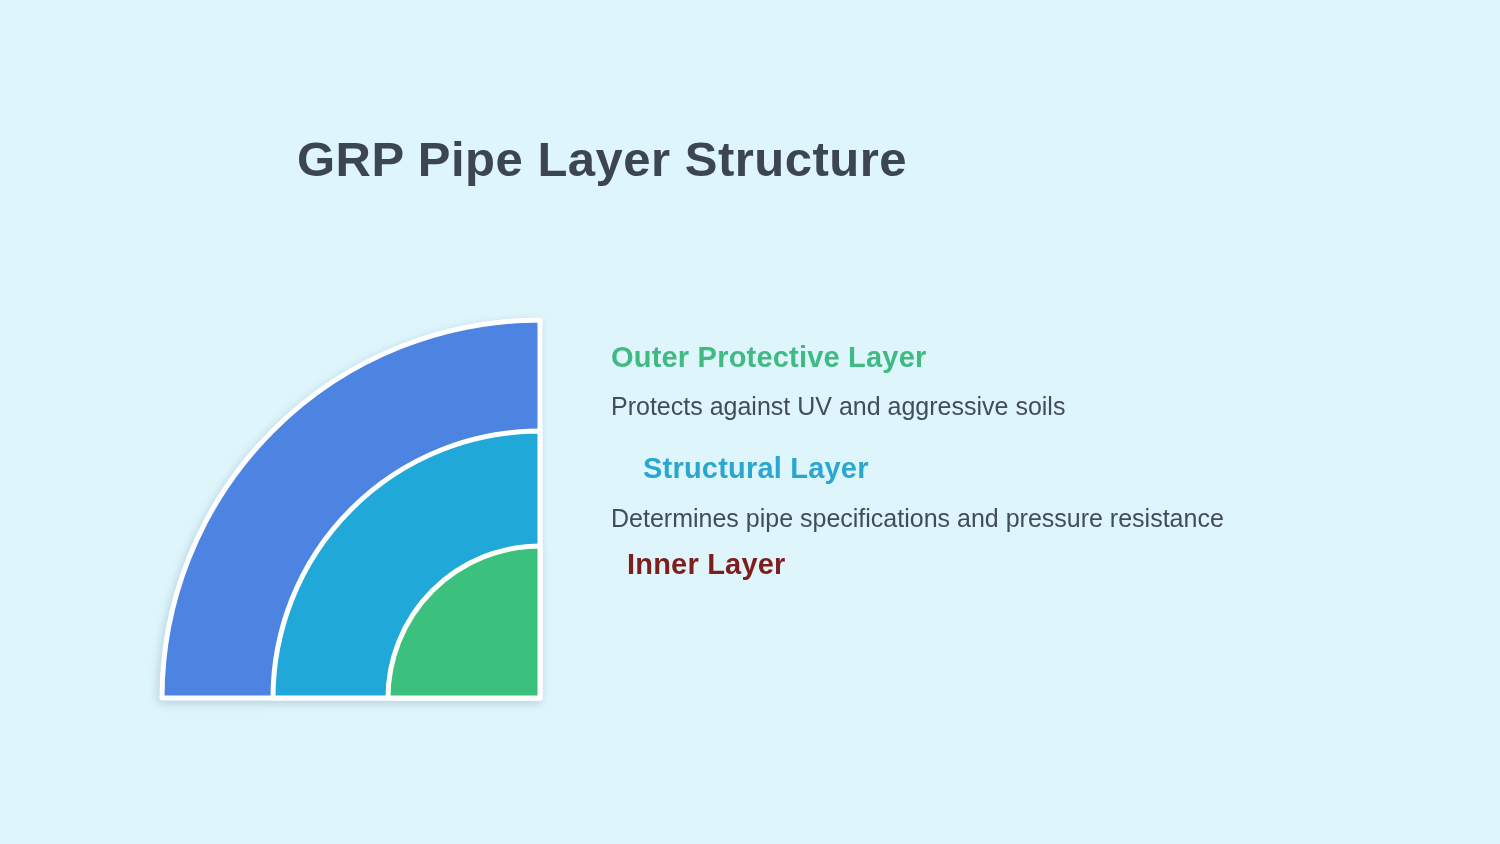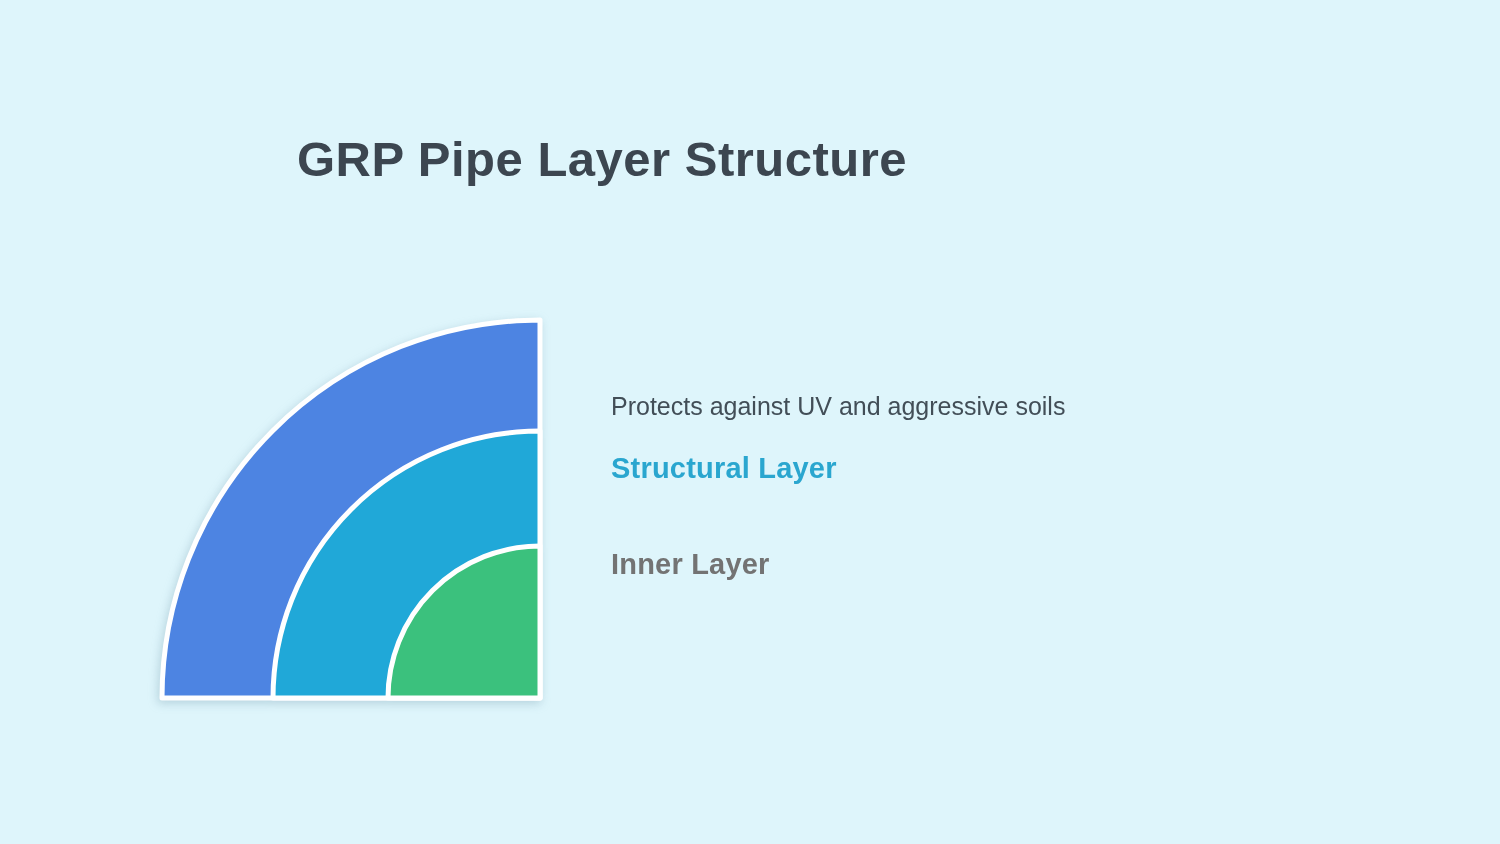--- a/index.html
+++ b/index.html
@@ -55,43 +55,45 @@
     letter-spacing: 0.2px;
   }
   .layer-desc {
     font-size: 25px;
     font-weight: 400;
     color: #424e57;
     line-height: 1.15;
   }
   .h1 { top: 341px; }
   .d1 { top: 392px; }
-  .h2 { top: 452px; }
+  .h2 { top: 452px; margin-left: 32px; }
   .d2 { top: 504px; }
   .h3 { top: 548px; }
   .d3 { top: 617px; }
 </style>
 </head>
 <body>
 
 <div class="stage">
 
   <div class="page-title">GRP Pipe Layer Structure</div>
 
   <div class="figure">
     <svg viewBox="0 0 400 400">
 
       <path d="M 12 390 A 378 378 0 0 1 390 12 L 390 390 Z" stroke="#ffffff" stroke-width="5" stroke-linejoin="round" fill="#4d84e2"></path>
       <path d="M 123 390 A 267 267 0 0 1 390 123 L 390 390 Z" stroke="#ffffff" stroke-width="5" stroke-linejoin="round" fill="#20a8d8"></path>
       <path d="M 238 390 A 152 152 0 0 1 390 238 L 390 390 Z" stroke="#ffffff" stroke-width="5" stroke-linejoin="round" fill="#3bc17d"></path>
     </svg>
   </div>
 
+  <div class="layer-text layer-heading h1" style="color: rgb(62, 186, 130);">Outer Protective Layer</div>
 
   <div class="layer-text layer-desc d1">Protects against UV and aggressive soils</div>
 
   <div class="layer-text layer-heading h2" style="color: rgb(42, 166, 207);">Structural Layer</div>
 
+  <div class="layer-text layer-desc d2">Determines pipe specifications and pressure resistance</div>
 
-  <div class="layer-text layer-heading h3" style="color: #737373;">Inner Layer</div>
+  <div class="layer-text layer-heading h3" style="color: #7f1d1d; margin-left: 16px;">Inner Layer</div>
 
 
 </div>
 
 </body></html>

